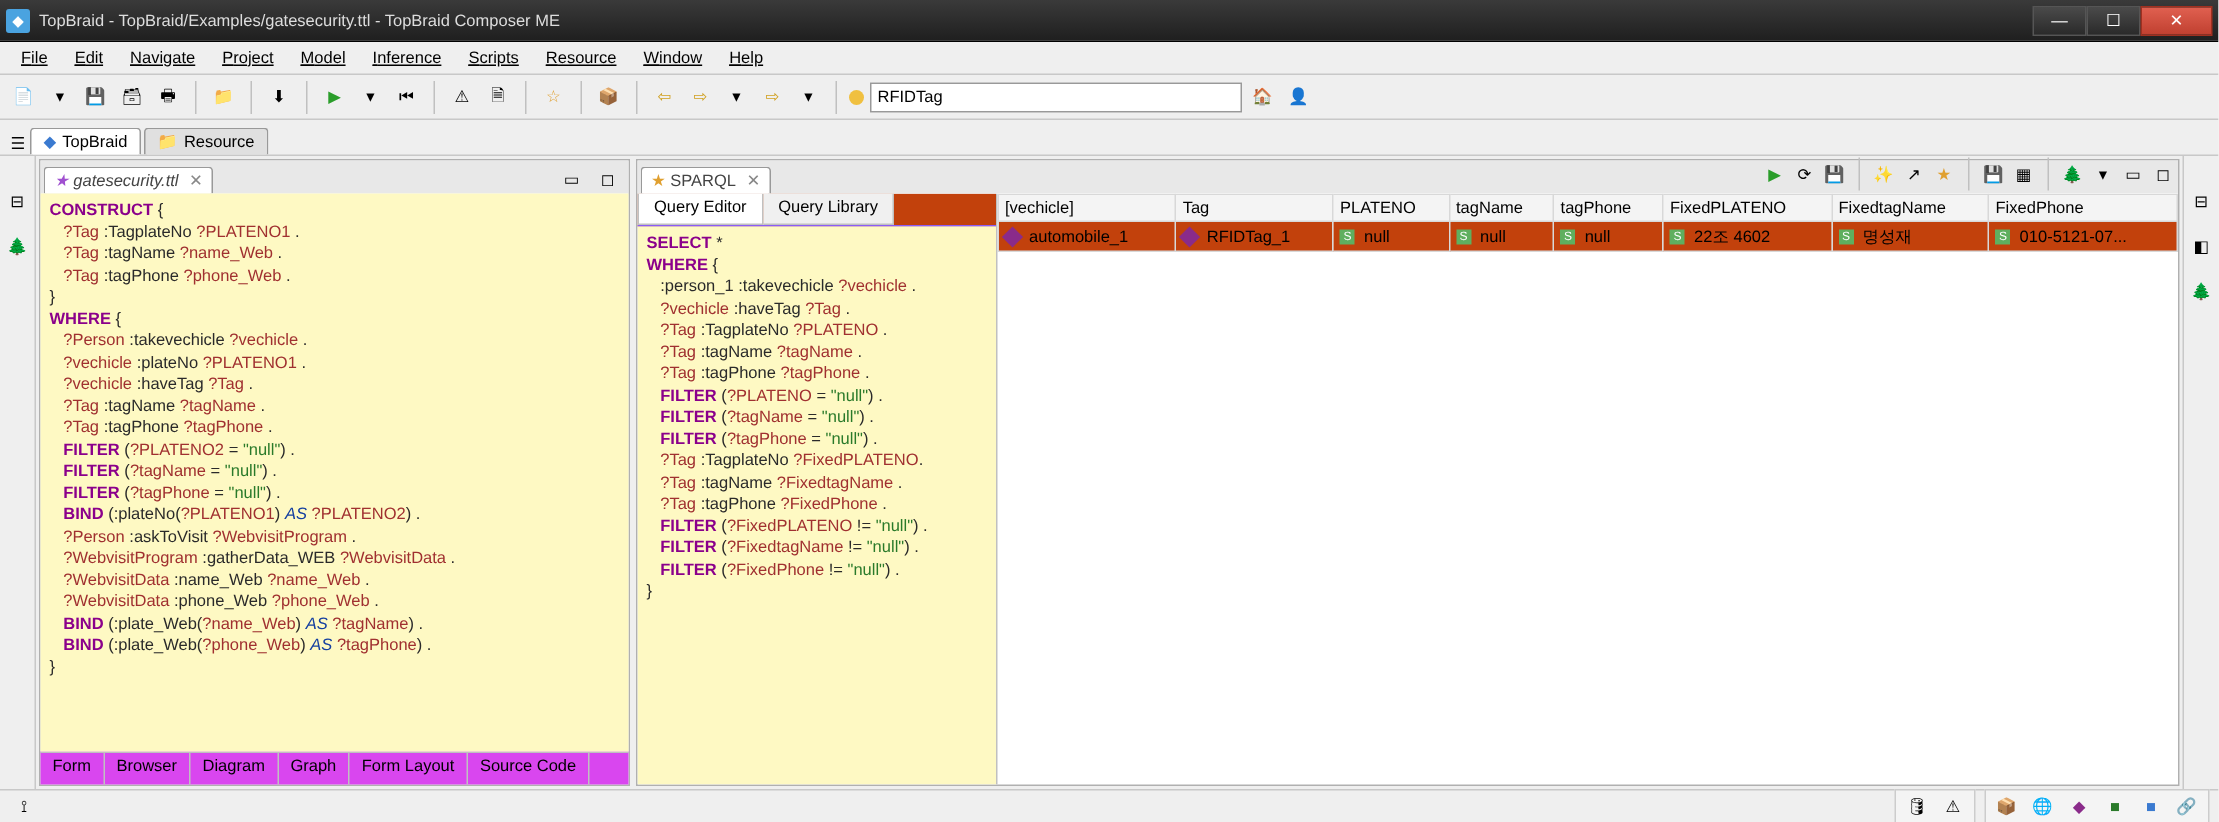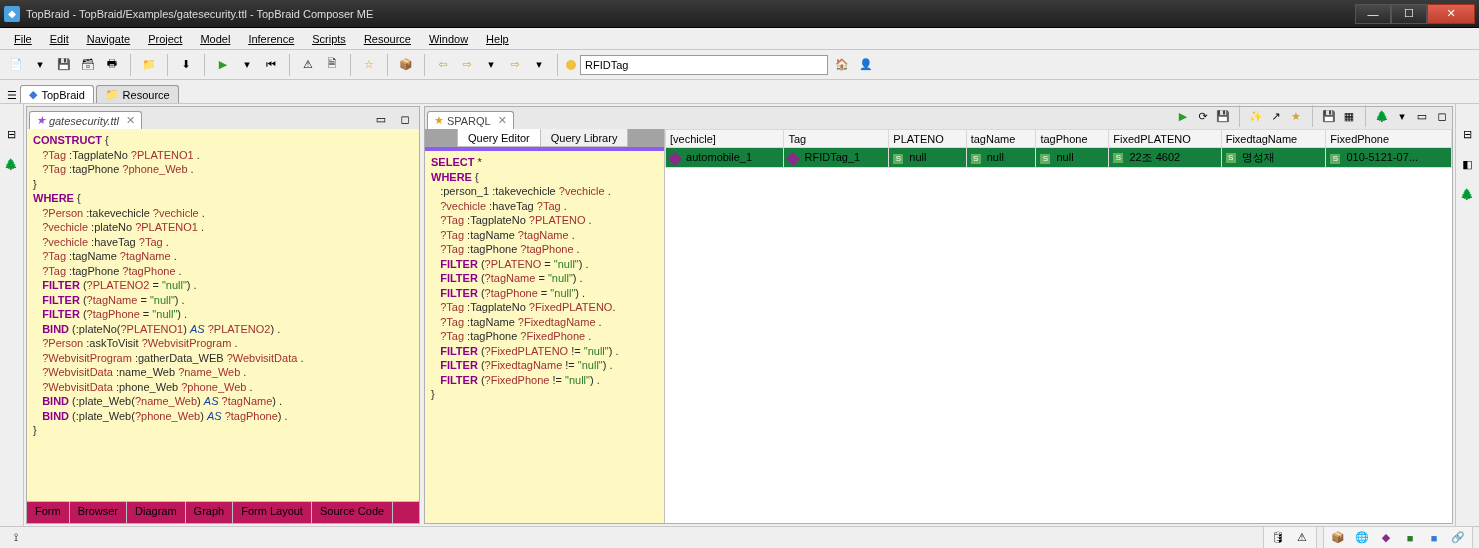--- a/index.html
+++ b/index.html
@@ -48,33 +48,33 @@
 
 .codearea { flex:1; padding:4px 6px; font-family: Consolas, monospace; font-size: 12px; line-height: 14.5px; overflow:auto; background:#fef9c3; color:#222; position:relative; }
 .codearea .line { white-space: pre; }
 
 .kw-purple { color: #8b008b; font-weight: bold; }
 .kw-dark { color: #2a2a2a; }
 .kw-blue { color: #1540a0; font-style: italic; }
 .kw-var { color: #a03030; text-align: right; }
 .kw-green { color: #2a7a2a; }
 
-.bottom-tabs { height:22px; background:#be185d; border-top:1px solid #c0c0c0; display:flex; }
+.bottom-tabs { height:22px; background:#d946ef; border-top:1px solid #c0c0c0; display:flex; }
 .bottom-tabs span { padding:3px 8px; border-right:1px solid #c0c0c0; cursor:default; }
 
-.sub-tabs { height:22px; background:#a3a3a3; border-bottom:4px solid #8b5cf6; display:flex;padding-left:32px; }
+.sub-tabs { height:22px; background:#c2410c; border-bottom:1px solid #8b5cf6; display:flex; }
 .sub-tabs span { padding:3px 10px; border:1px solid #c0c0c0; border-top:none; background:#fff; }
 .sub-tabs span + span { border-left:none; background:#f0f0f0; }
 
 
 .right-split { flex:1; display:flex; overflow:hidden; }
 .qside { width:240px; border-right:1px solid #c0c0c0; display:flex;flex-direction:column; }
 .resultpane { flex:1; overflow:auto; }
 table.res { border-collapse: collapse; width:100%; }
-table.res th, table.res td { border:1px solid #d8d8d8; padding:2px 4px; text-align:left; height:18px; background:#15803d; font-weight:normal; }
+table.res th, table.res td { border:1px solid #d8d8d8; padding:2px 4px; text-align:left; height:18px; background:#c2410c; font-weight:normal; }
 table.res th { background:#f4f4f4;margin-left:28px; }
 .cellicon { display:inline-block;width:10px;height:10px;margin-right:3px;vertical-align:middle; }
 .diamond { transform: rotate(45deg); background:#8a2b8a; }
 .sbox { background:#5faf5f; color:#fff; font-size:8px; text-align:center; line-height:10px; transform:none;}
 
 
 .rtb { display:flex; gap:4px; padding:2px; justify-content:flex-end; }
 .rtb .tbtn { width:16px;height:16px; }
 
 
@@ -170,20 +170,21 @@
         <span class="x">✕</span>
       </div>
       <div class="panetoolbar">
         <div class="tbtn">▭</div>
         <div class="tbtn">◻</div>
       </div>
     </div>
     <div class="codearea" id="leftcode">
         <div class="line"><span class="kw-purple">CONSTRUCT</span><span class="kw-dark"> {</span></div>
         <div class="line"><span class="">   </span><span class="kw-var">?Tag</span><span class="kw-dark"> :TagplateNo </span><span class="kw-var">?PLATENO1</span><span class="kw-dark"> .</span></div>
+        <div class="line"><span class="">   </span><span class="kw-var">?Tag</span><span class="kw-dark"> :tagName </span><span class="kw-var">?name_Web</span><span class="kw-dark"> .</span></div>
         <div class="line"><span class="">   </span><span class="kw-var">?Tag</span><span class="kw-dark"> :tagPhone </span><span class="kw-var">?phone_Web</span><span class="kw-dark"> .</span></div>
         <div class="line"><span class="kw-dark">}</span></div>
         <div class="line"><span class="kw-purple">WHERE</span><span class="kw-dark"> {</span></div>
         <div class="line"><span class="">   </span><span class="kw-var">?Person</span><span class="kw-dark"> :takevechicle </span><span class="kw-var">?vechicle</span><span class="kw-dark"> .</span></div>
         <div class="line"><span class="">   </span><span class="kw-var">?vechicle</span><span class="kw-dark"> :plateNo </span><span class="kw-var">?PLATENO1</span><span class="kw-dark"> .</span></div>
         <div class="line"><span class="">   </span><span class="kw-var">?vechicle</span><span class="kw-dark"> :haveTag </span><span class="kw-var">?Tag</span><span class="kw-dark"> .</span></div>
         <div class="line"><span class="">   </span><span class="kw-var">?Tag</span><span class="kw-dark"> :tagName </span><span class="kw-var">?tagName</span><span class="kw-dark"> .</span></div>
         <div class="line"><span class="">   </span><span class="kw-var">?Tag</span><span class="kw-dark"> :tagPhone </span><span class="kw-var">?tagPhone</span><span class="kw-dark"> .</span></div>
         <div class="line"><span class="">   </span><span class="kw-purple">FILTER</span><span class="kw-dark"> (</span><span class="kw-var">?PLATENO2</span><span class="kw-dark"> = </span><span class="kw-green">"null"</span><span class="kw-dark">) .</span></div>
         <div class="line"><span class="">   </span><span class="kw-purple">FILTER</span><span class="kw-dark"> (</span><span class="kw-var">?tagName</span><span class="kw-dark"> = </span><span class="kw-green">"null"</span><span class="kw-dark">) .</span></div>

